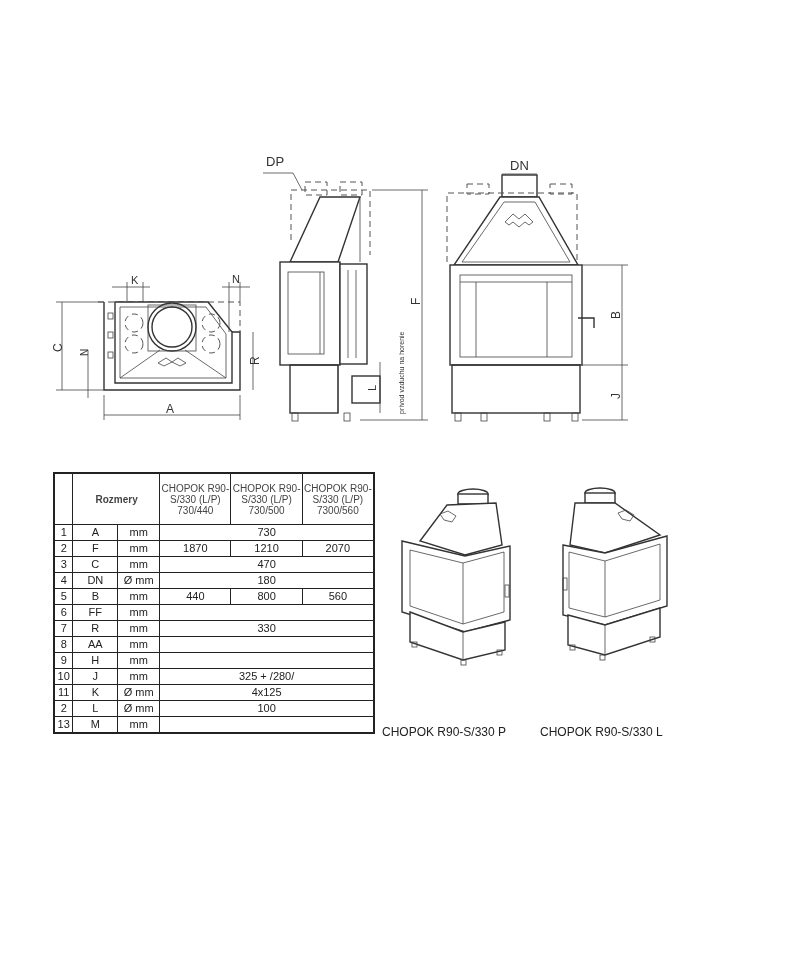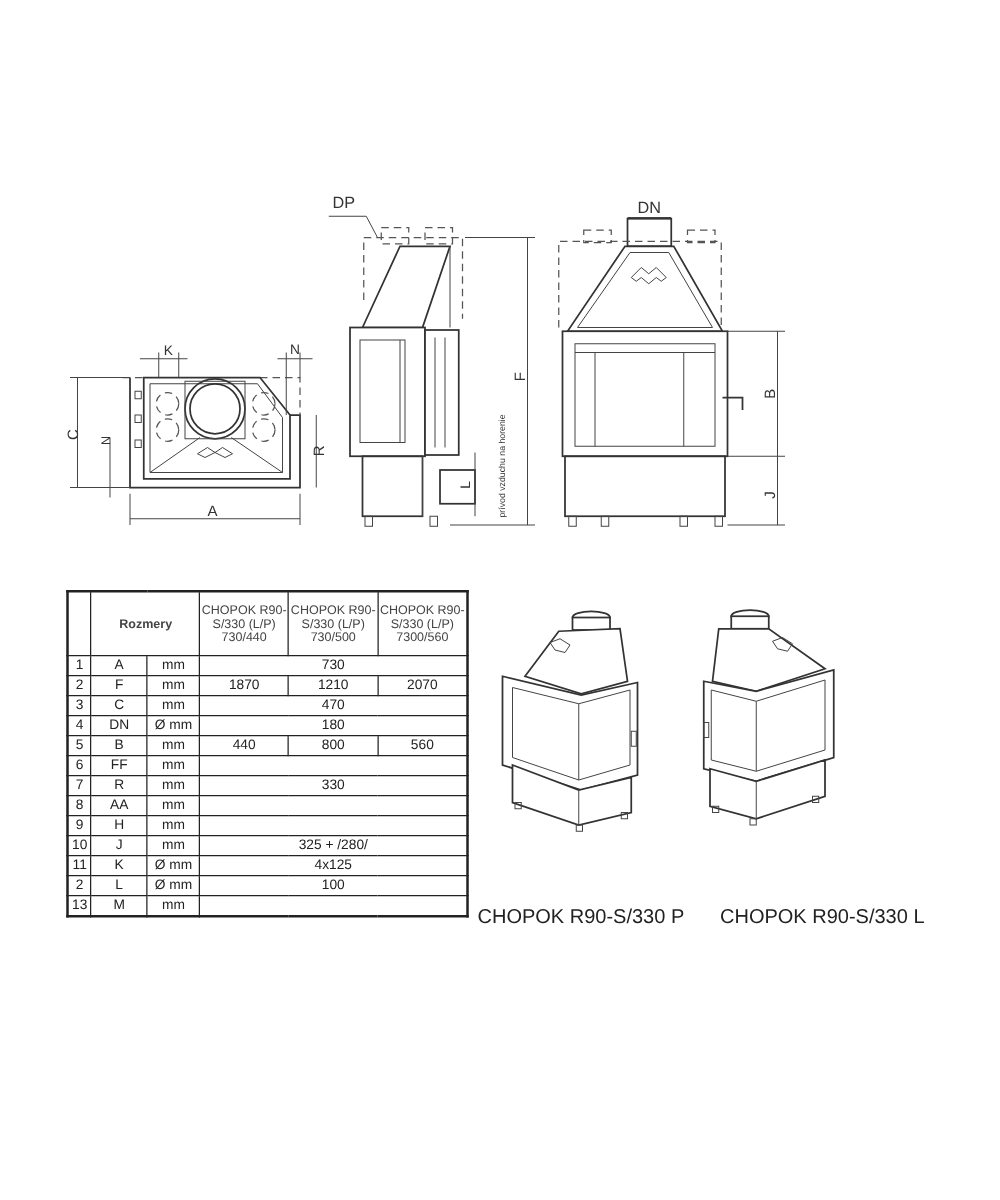--- a/index.html
+++ b/index.html
@@ -8,21 +8,21 @@
   svg text{font-family:"Liberation Sans",sans-serif;fill:#333;}
   .ln{stroke:#333;stroke-width:1.4;fill:none;}
   .thin{stroke:#444;stroke-width:0.8;fill:none;}
   .dash{stroke:#555;stroke-width:1;fill:none;stroke-dasharray:6 4;}
   .fillw{fill:#fff;stroke:#333;stroke-width:1.4;}
   table.spec{position:absolute;left:53px;top:472px;width:322px;border-collapse:collapse;font-size:11px;}
   table.spec td{border:1px solid #222;text-align:center;padding:0;height:15px;line-height:15px;}
   table.spec{border:2px solid #222;}
   table.spec tr.hdr td{height:50px;line-height:11px;font-size:10px;color:#444;}
   table.spec td.rz{font-weight:bold;font-size:11px;text-align:left;padding-left:22px;margin-top:44px;}
-  .caption{position:absolute;font-size:16px;color:#222;}
+  .caption{position:absolute;font-size:12px;color:#222;}
 </style>
 </head>
 <body>
 
 <svg width="800" height="960" style="left:0;top:0;">
 
   <polyline class="ln" points="104,302 104,390 240,390 240,332 232,332"></polyline>
   <polyline class="dash" points="98,302 240,302 240,332"></polyline>
   <polygon class="fillw" points="115,302 208,302 232,332 232,383 115,383"></polygon>
   <polygon class="thin" points="120,307 206,307 226,334 226,378 120,378"></polygon>
@@ -243,13 +243,13 @@
   <line class="thin" x1="605" y1="561" x2="605" y2="617"></line>
   <rect class="thin" x="563" y="578" width="4" height="12"></rect>
   <polygon class="fillw" points="568,615 605,625 660,608 660,637 605,655 568,645"></polygon>
   <line class="thin" x1="605" y1="625" x2="605" y2="655"></line>
   <rect class="thin" x="570" y="645" width="5" height="5"></rect>
   <rect class="thin" x="600" y="655" width="5" height="5"></rect>
   <rect class="thin" x="650" y="637" width="5" height="5"></rect>
 </svg>
 
 <div class="caption" style="left:382px;top:725px;">CHOPOK R90-S/330 P</div>
-<div class="caption" style="left:540px;top:725px;margin-left:36px;">CHOPOK R90-S/330 L</div>
+<div class="caption" style="left:540px;top:725px;">CHOPOK R90-S/330 L</div>
 
 </body></html>

